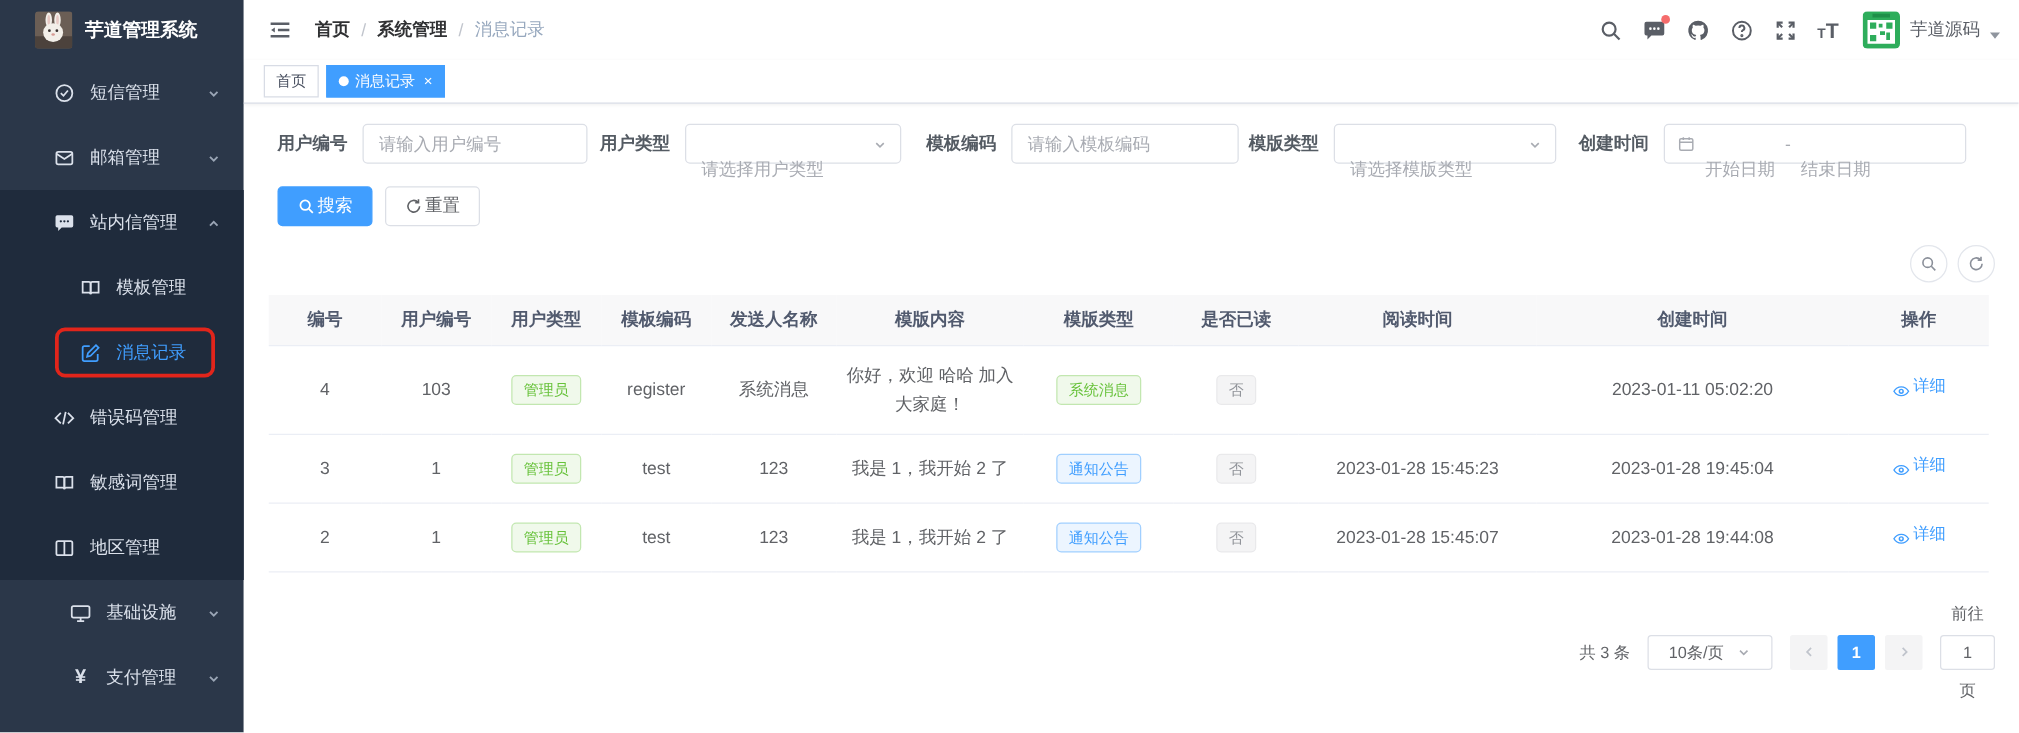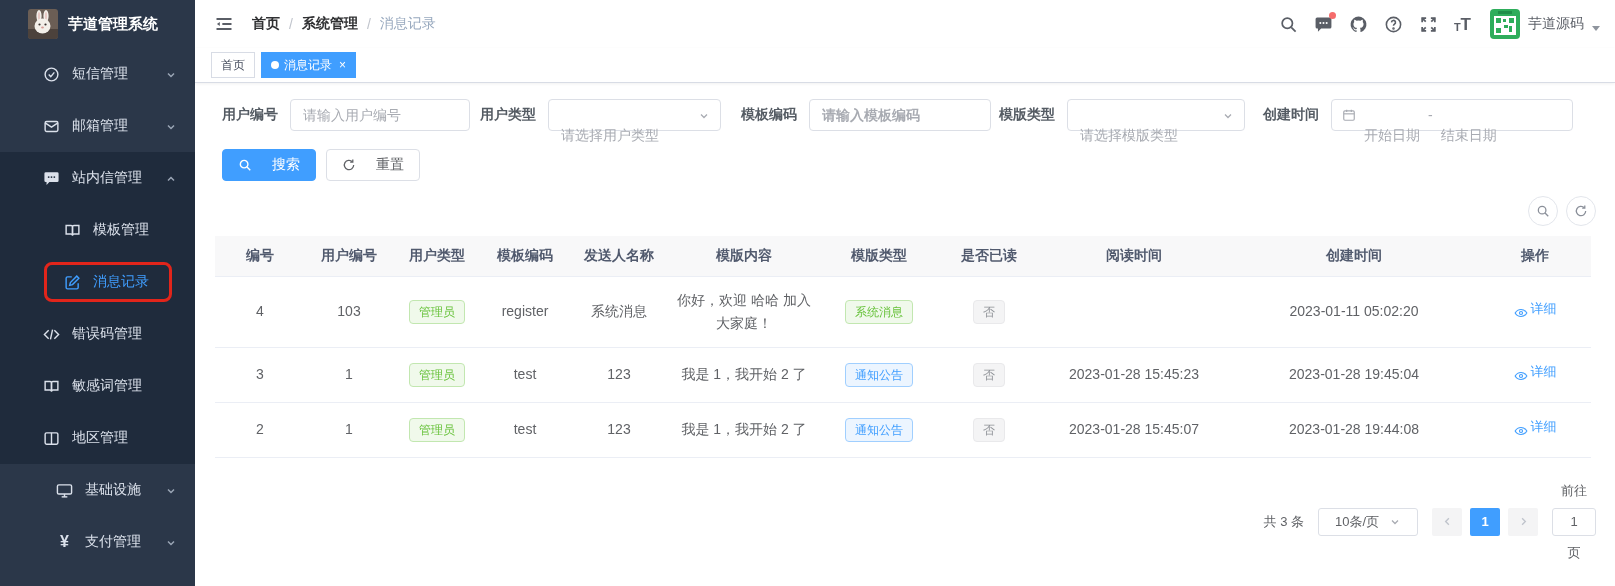--- a/index.html
+++ b/index.html
@@ -58,24 +58,24 @@
   .f-input, .f-select, .f-daterange { height:32px; border:1px solid #dcdfe6; border-radius:4px; background:#fff; font-size:14px; color:#606266; }
   .f-input { padding:0 12px; }
   .f-input::placeholder { color:#a8abb2; }
   .f-select { display:flex; align-items:center; justify-content:space-between; padding:0 10px 0 12px; cursor:pointer; }
   .f-select .ph, .f-daterange .ph { color:#a8abb2;margin-top:41px; }
   .sel-chev { width:12px; height:12px; color:#a8abb2; }
   .f-daterange { display:flex; align-items:center; padding:0 10px; gap:8px; }
   .f-daterange .cal { width:14px; height:14px; color:#a8abb2; flex-shrink:0; }
   .f-daterange .range-sep { color:#a8abb2; }
   .g1 { margin-right:10px; } .g2 { margin-right:20px; } .g3 { margin-right:8px; } .g4 { margin-right:18px; }
-  .w-userid { width:180px; } .w-usertype { width:173px; } .w-tplcode { width:182px;font-weight:bold; } .w-tpltype { width:178px; } .w-daterange { width:242px; }
+  .w-userid { width:180px; } .w-usertype { width:173px; } .w-tplcode { width:182px; } .w-tpltype { width:178px; } .w-daterange { width:242px; }
 
   .btn-row { margin-top:18px; margin-left:7px; display:flex; gap:10px; }
-  .btn { height:32px; display:inline-flex; align-items:center; gap:20px; padding:0 15px; border-radius:4px; font-size:14px; cursor:pointer; }
+  .btn { height:32px; display:inline-flex; align-items:center; gap:2px; padding:0 15px; border-radius:4px; font-size:14px; cursor:pointer; }
   .btn svg { width:14px; height:14px; }
   .btn-primary { background:#409eff; border:1px solid #409eff; color:#fff; }
   .btn-plain { background:#fff; border:1px solid #dcdfe6; color:#606266; }
 
   .card-toolbar { display:flex; justify-content:flex-end; gap:8px; margin-top:15px; }
   .circle-btn { width:30px; height:30px; border-radius:50%; border:1px solid #e3e6ec; background:#fff; color:#8a8f99; display:flex; align-items:center; justify-content:center; cursor:pointer; }
   .circle-btn svg { width:14px; height:14px; }
 
   table.data-table { width:1376px; table-layout:fixed; border-collapse:collapse; margin-top:10px; font-size:14px; color:#606266; }
   .data-table th { background:#f8f8f9; height:40px; font-weight:700; color:#515a6e; font-size:14px; text-align:center; border-bottom:1px solid #ebeef5; padding:0 6px; }

